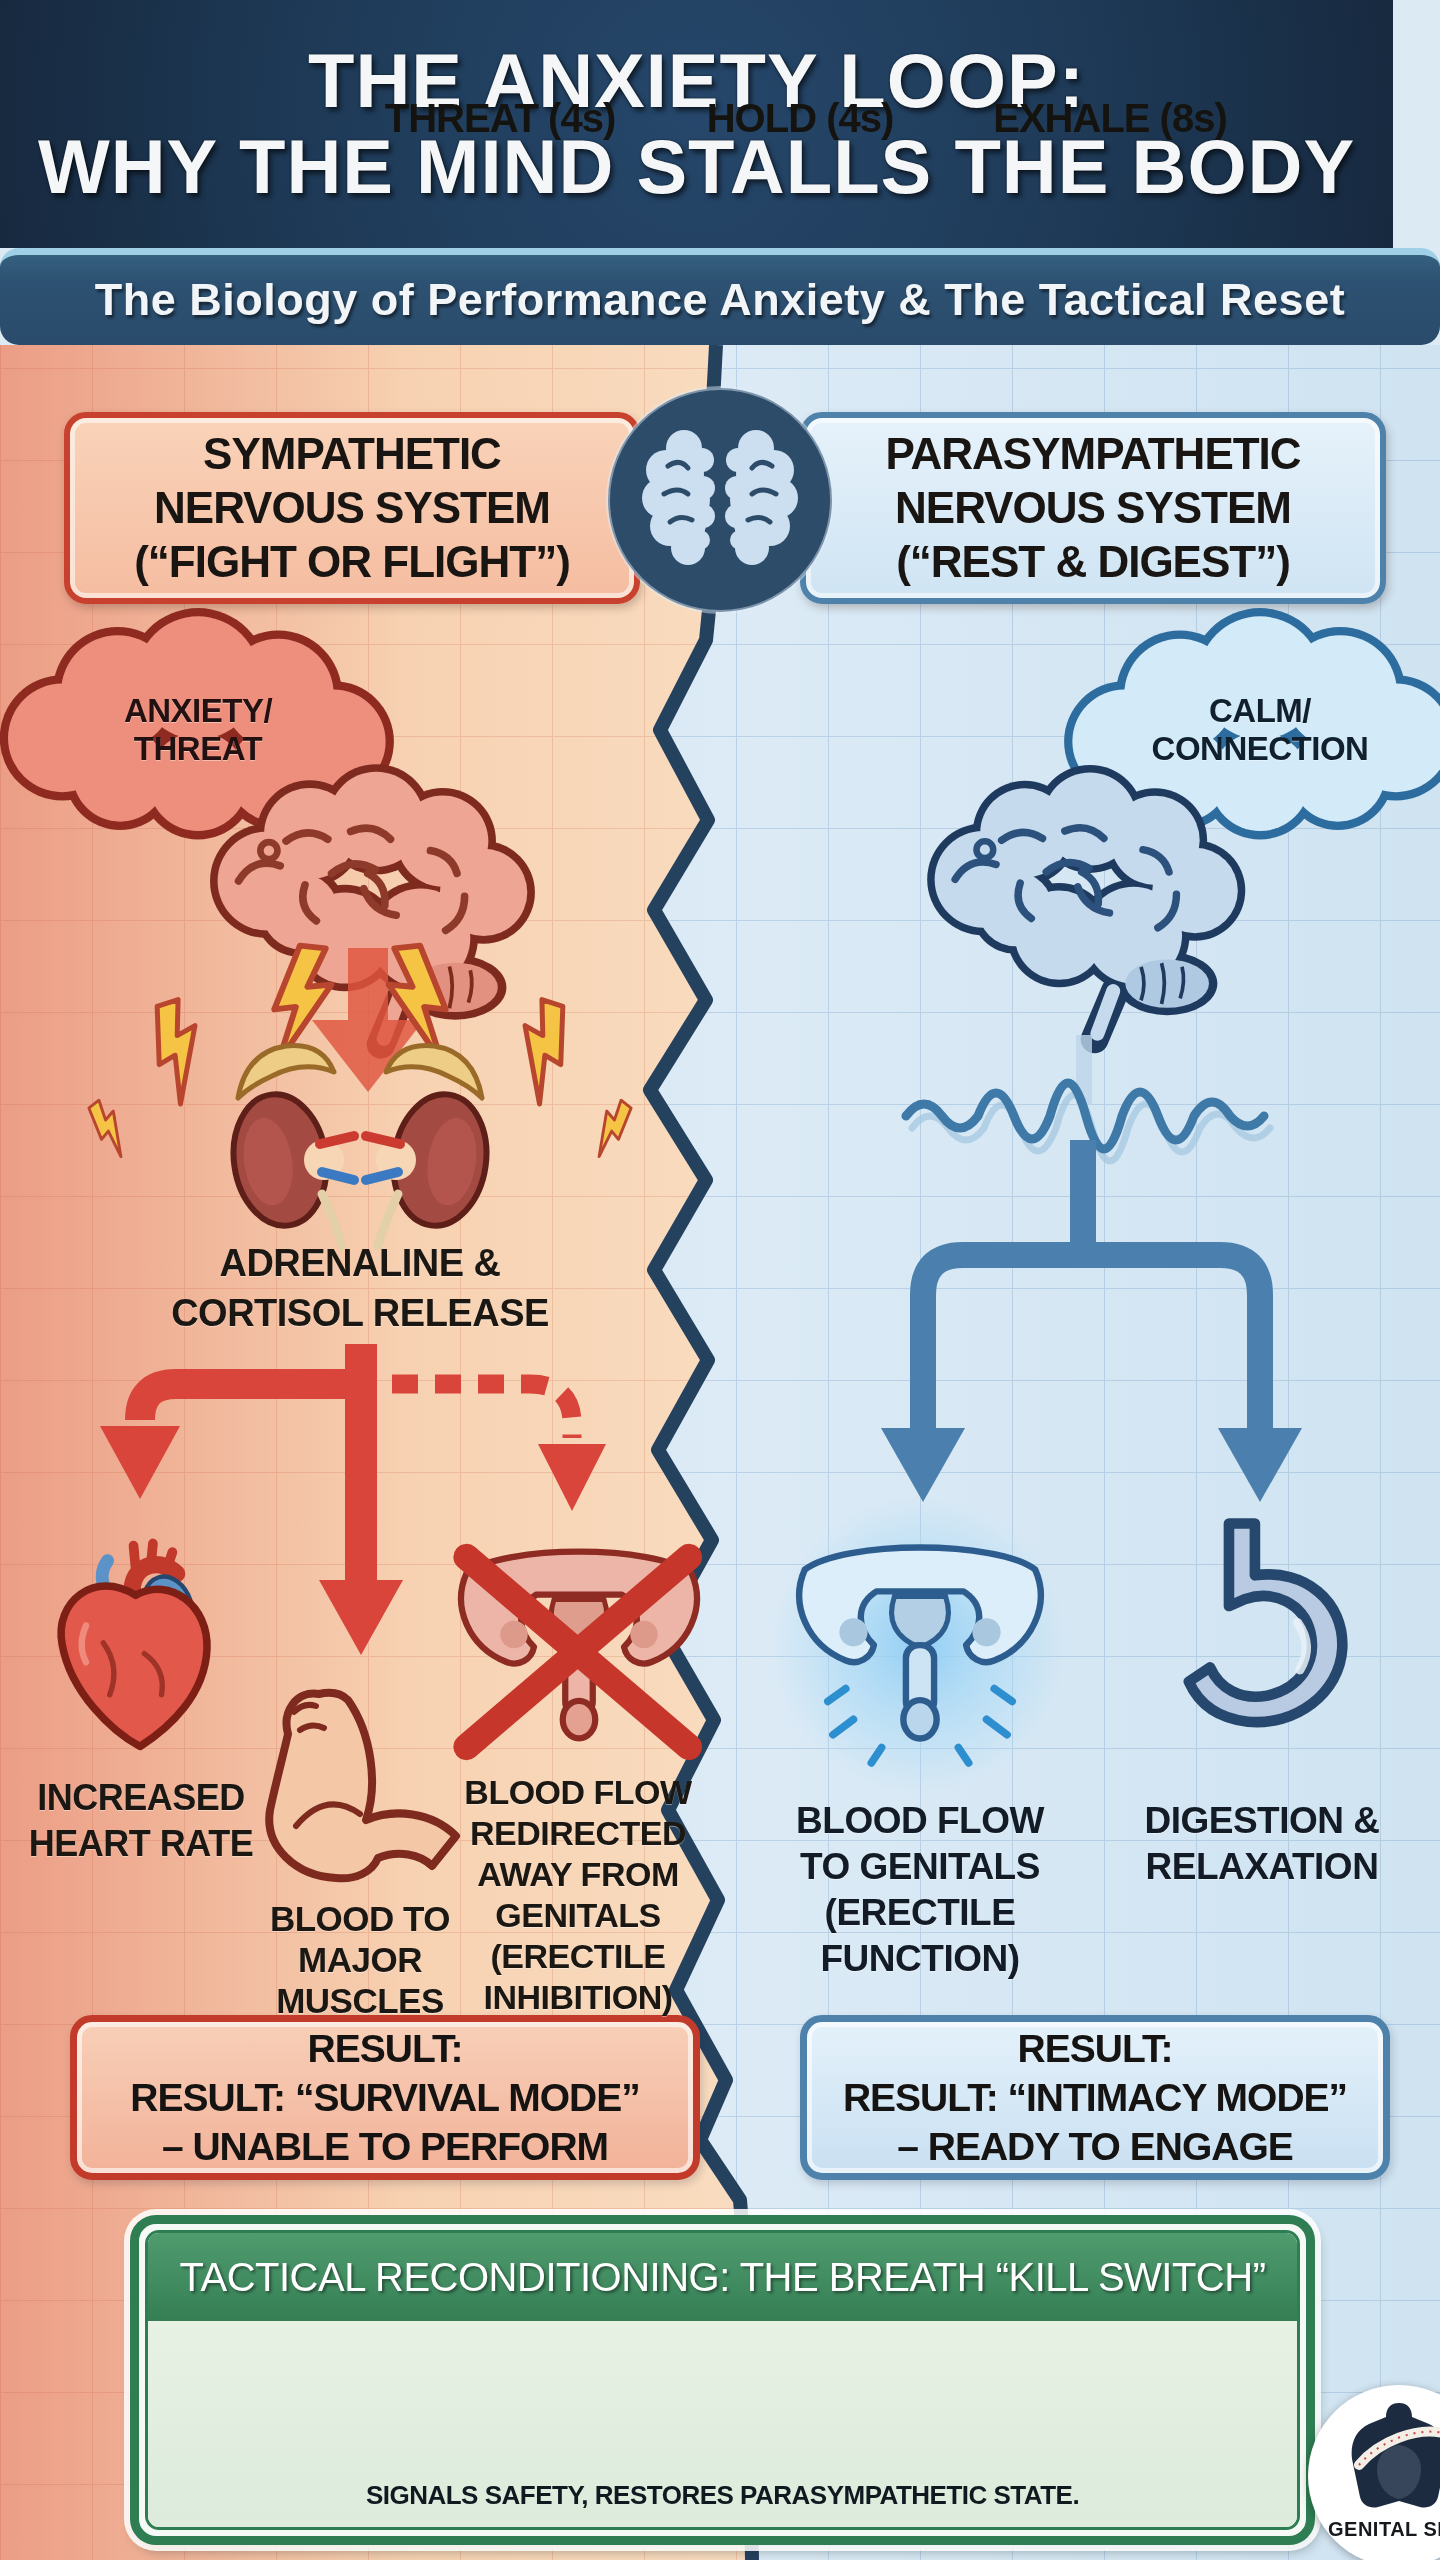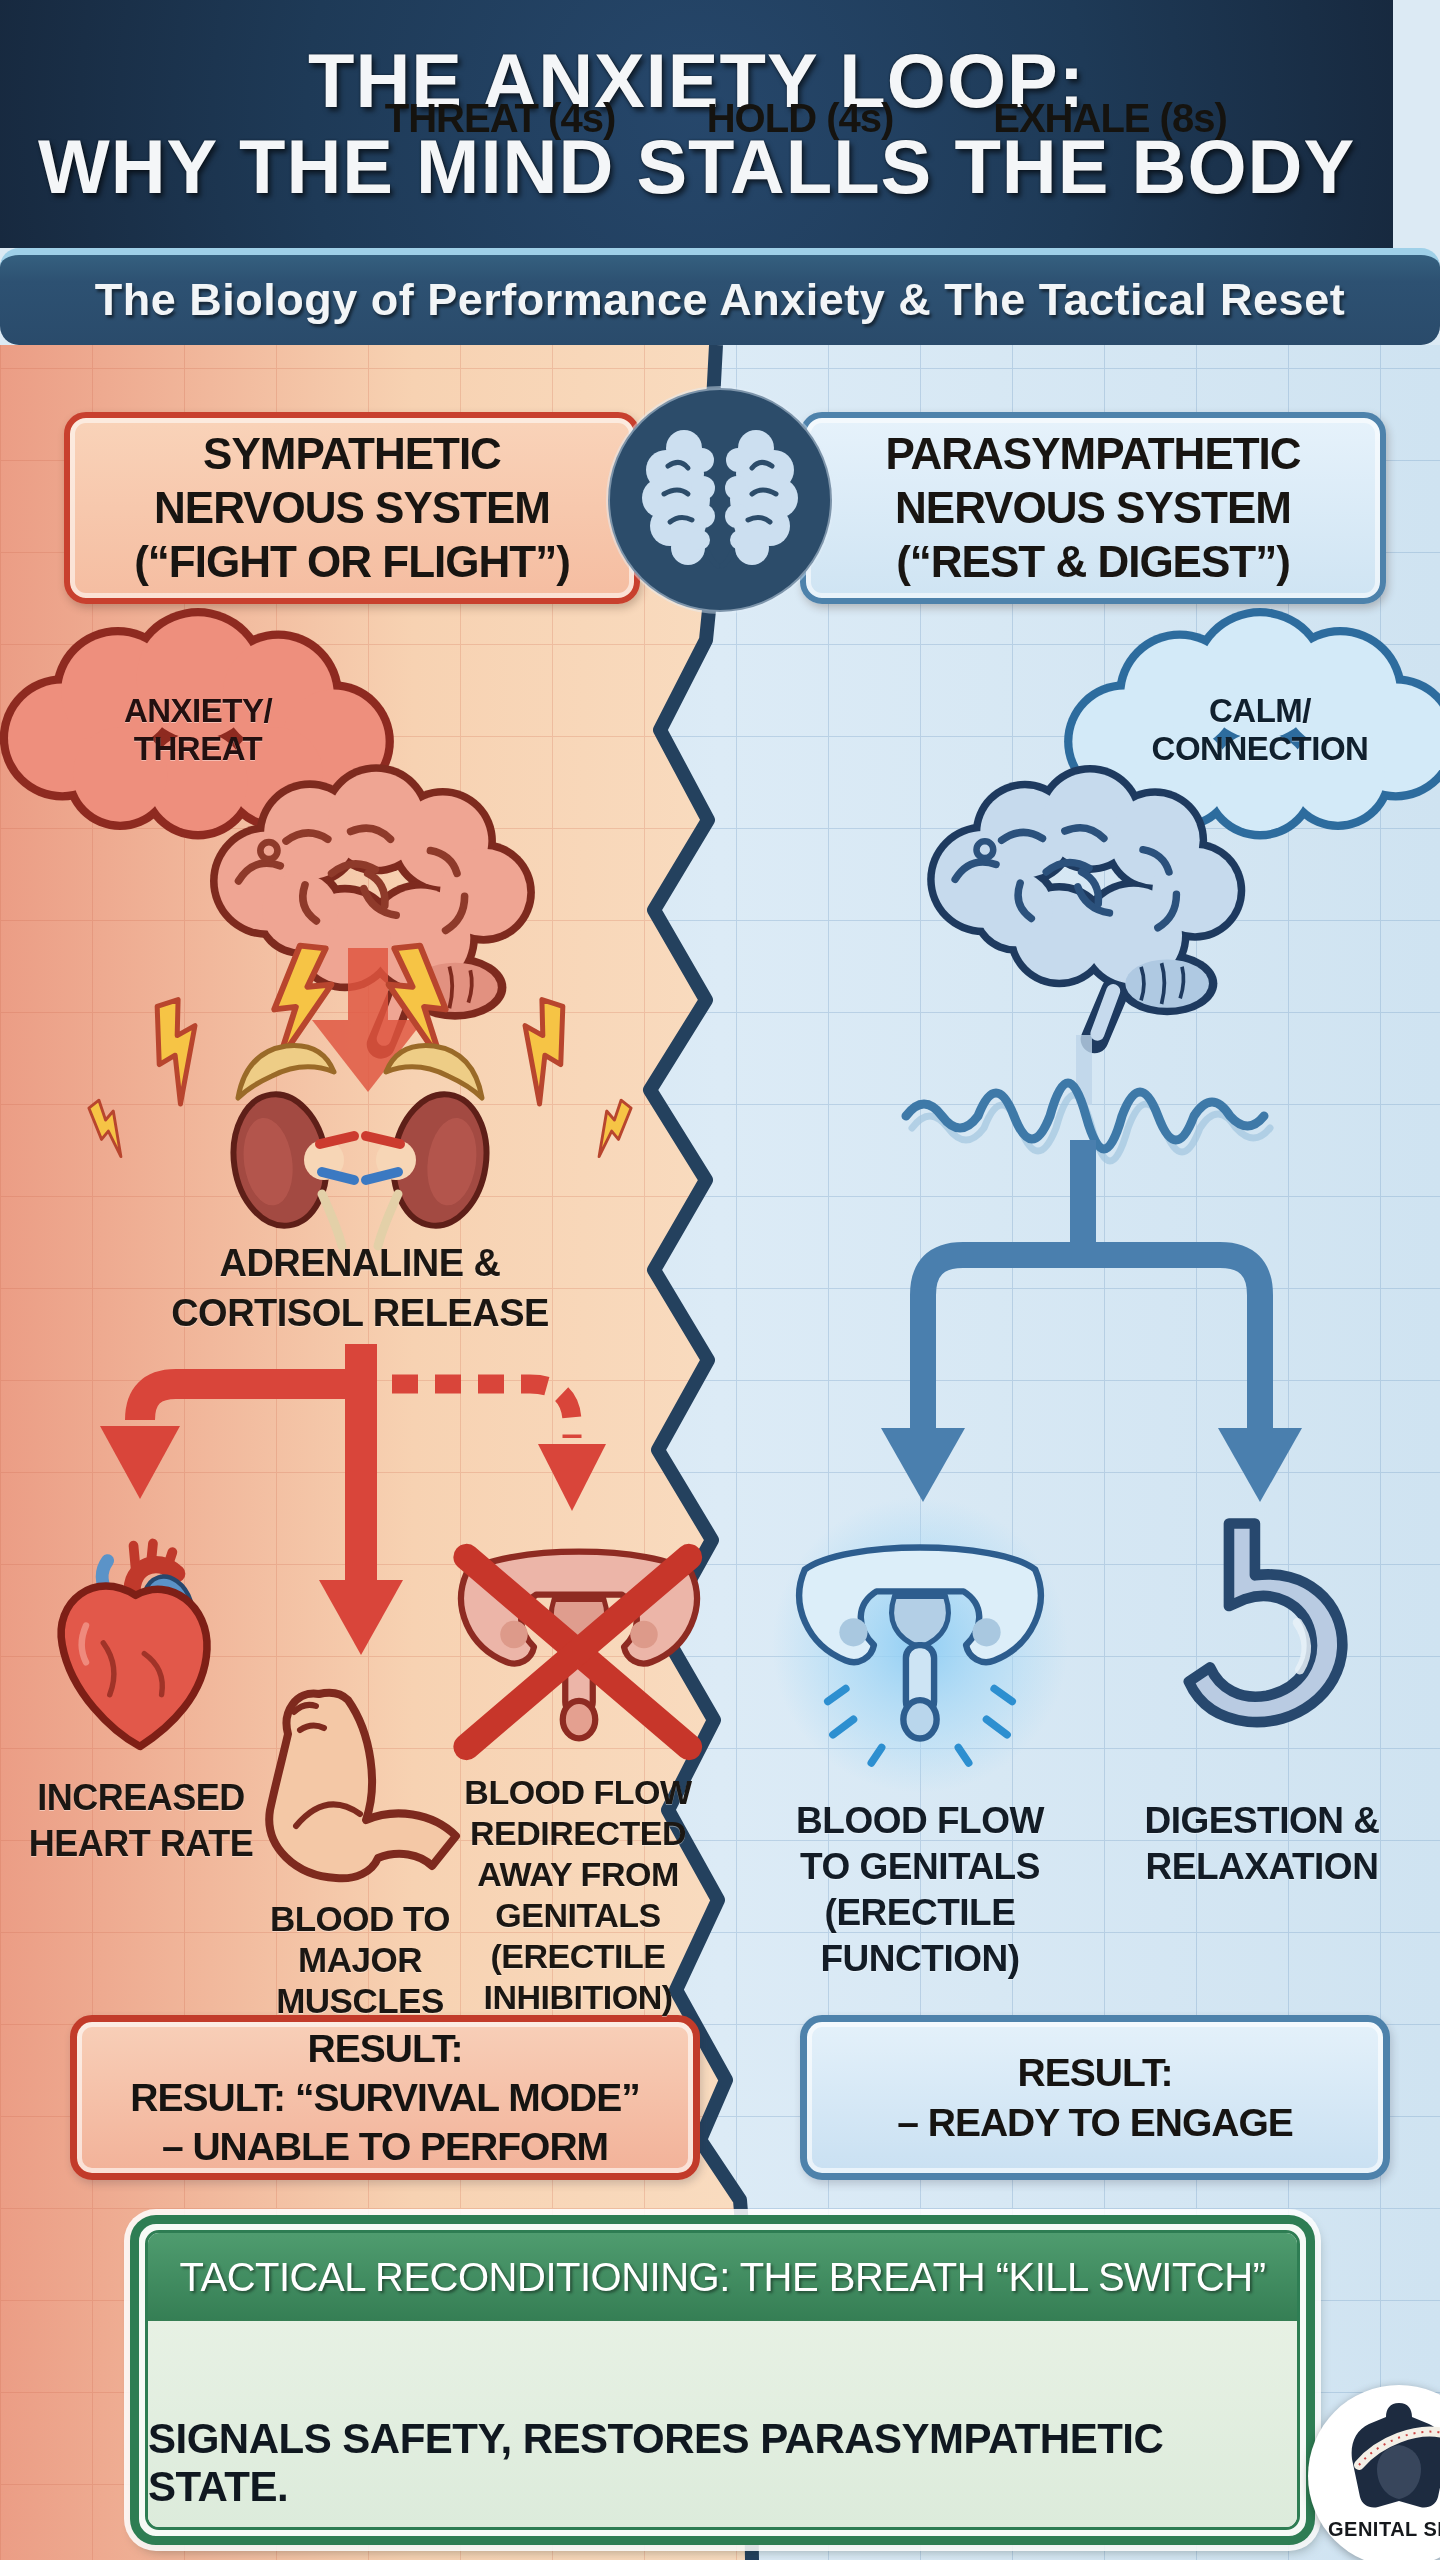--- a/index.html
+++ b/index.html
@@ -52,22 +52,22 @@
       box-shadow:0 0 0 6px rgba(255,255,255,.85), 3px 6px 12px rgba(20,40,30,.35);}
   .tactical-inner{position:absolute;inset:6px;border-radius:14px;overflow:hidden;
       border:3px solid #2e7d53;display:flex;flex-direction:column;}
   .tactical-header{height:88px;background:linear-gradient(180deg,#4f9c6f 0%,#357e54 100%);
       display:flex;align-items:center;justify-content:center;}
   .tactical-header span{color:#fff;font-weight:400;font-size:40px;letter-spacing:-.5px;
       text-shadow:2px 2px 3px rgba(0,0,0,.45);white-space:nowrap;}
   .tactical-body{flex:1;background:linear-gradient(180deg,#e7f1e4 0%,#dcebdb 100%);position:relative;}
   .step{position:absolute;font-weight:700;font-size:40px;color:#15130f;letter-spacing:-1px;
         top:118px;transform:translate(-50%,-50%);white-space:nowrap;z-index:3;}
-  .t-footer{position:absolute;left:0;right:0;bottom:16px;text-align:left;font-weight:700;
-        font-size:42px;color:#101820;letter-spacing:-.5px;}
+  .t-footer{position:absolute;left:0;right:0;bottom:16px;text-align:center;font-weight:700;
+        font-size:26px;color:#101820;letter-spacing:-.5px;}
   
   .logo{position:absolute;left:1308px;top:2385px;width:182px;height:182px;border-radius:50%;
       background:#fff;z-index:5;display:flex;flex-direction:column;align-items:center;
       box-shadow:0 2px 8px rgba(0,0,0,.3);}
   .logo-text{position:absolute;bottom:26px;width:100%;text-align:center;font-weight:700;
       font-size:20px;color:#15181c;letter-spacing:.5px;}
   .artlayer{position:absolute;left:0;top:0;z-index:2;pointer-events:none;}
   .bglayer{position:absolute;left:0;top:0;z-index:0;}
   .txt-cloud-l{left:78px;top:692px;width:240px;}
   .txt-cloud-r{left:1140px;top:692px;width:240px;}
@@ -442,20 +442,21 @@
     <div>RELAXATION</div>
   </div>
 
   <div class="result-box sym">
     <span>RESULT:</span>
     <span>RESULT: “SURVIVAL MODE”</span>
     <span>– UNABLE TO PERFORM</span>
   </div>
   <div class="result-box para">
     <span>RESULT:</span>
+    <span>RESULT: “INTIMACY MODE”</span>
     <span>– READY TO ENGAGE</span>
   </div>
 
   <div class="tactical">
     <div class="tactical-inner">
       <div class="tactical-header">
         <span>TACTICAL RECONDITIONING: THE BREATH “KILL SWITCH”</span>
       </div>
       <div class="tactical-body">
         <div class="t-footer">SIGNALS SAFETY, RESTORES PARASYMPATHETIC STATE.</div>

